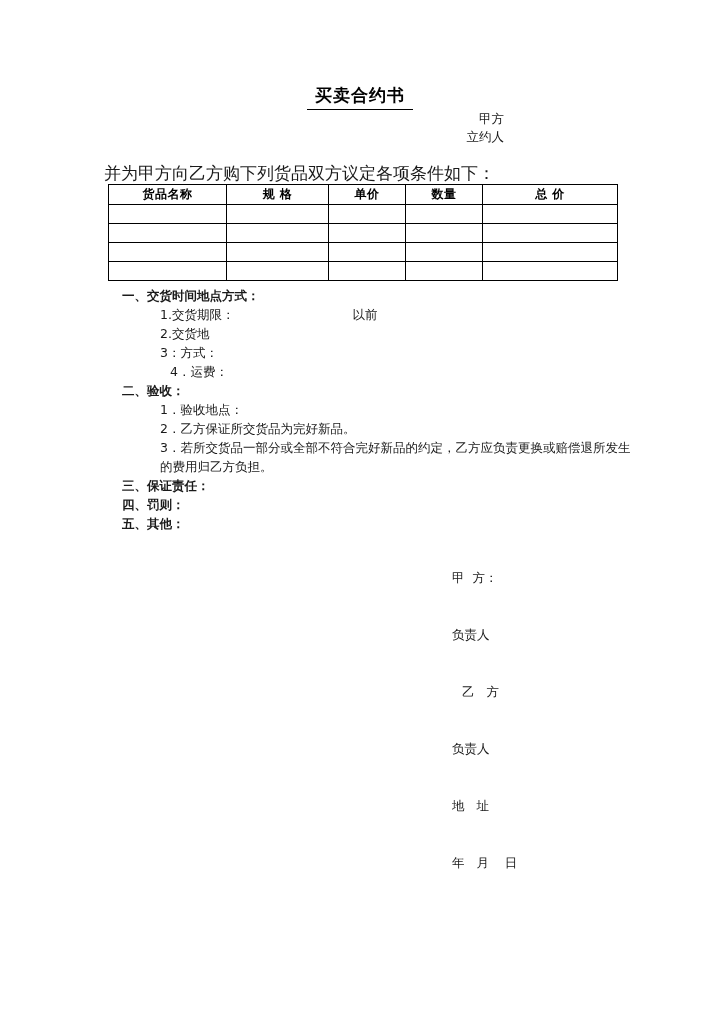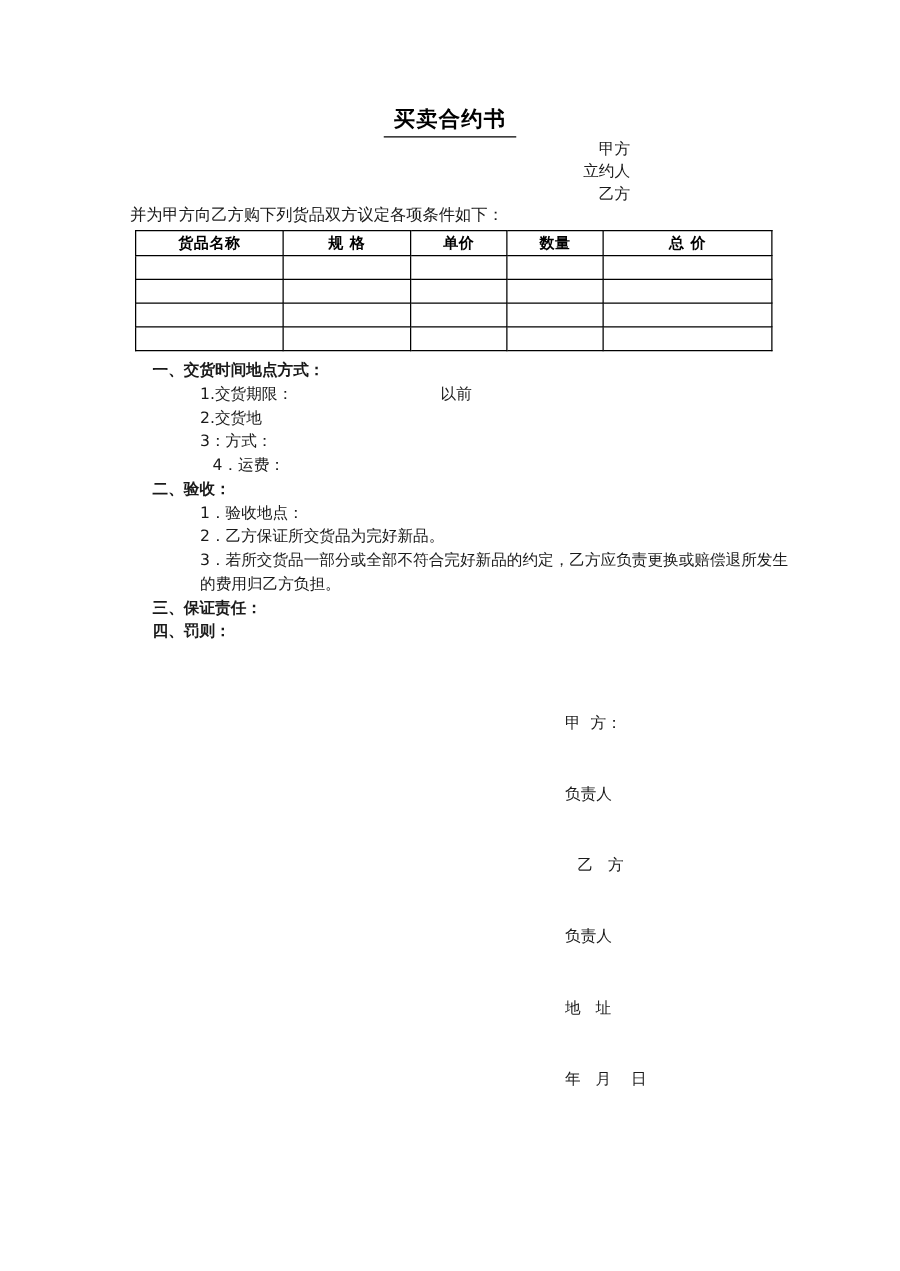--- a/index.html
+++ b/index.html
@@ -55,21 +55,21 @@
   }
   .party-line { white-space: pre; }
   .party-a  { padding-left: 56px; }
   .party-mid{ padding-left: 0px; }
   .party-b  { padding-left: 56px; }
 
   .intro-line {
     position: absolute;
     left: 104px;
     top: 164px;
-    font-size: 13px;
+    font-size: 17px;
     line-height: 18px;
     white-space: pre;
   }
 
   
   .goods-table {
     position: absolute;
     left: 108px;
     top: 184px;
     width: 504px;
@@ -140,21 +140,20 @@
 
 <div class="page">
 
   <div class="doc-title">
     <span class="title-text">买卖合约书</span>
   </div>
 
   <div class="party-block">
     <div class="party-line party-a">甲方</div>
     <div class="party-line party-mid">立约人</div>
-    <div class="party-line party-b">乙方</div>
   </div>
 
   <div class="intro-line">并为甲方向乙方购下列货品双方议定各项条件如下：</div>
 
   <table class="goods-table">
     <thead>
       <tr>
         <th class="col-name">货品名称</th>
         <th class="col-spec">规  格</th>
         <th class="col-price">单价</th>
@@ -202,20 +201,21 @@
     <div class="clause-sub">3：方式：</div>
     <div class="clause-sub deep">4．运费：</div>
 
     <div class="clause-head">二、验收：</div>
     <div class="clause-sub">1．验收地点：</div>
     <div class="clause-sub">2．乙方保证所交货品为完好新品。</div>
     <div class="clause-sub wrapline">3．若所交货品一部分或全部不符合完好新品的约定，乙方应负责更换或赔偿退所发生的费用归乙方负担。</div>
 
     <div class="clause-head">三、保证责任：</div>
     <div class="clause-head">四、罚则：</div>
+    <div class="clause-head">五、其他：</div>
   </div>
 
   <div class="sign-block">
     <div class="sign-line">甲  方：</div>
     <div class="sign-line">负责人</div>
     <div class="sign-line indent">乙   方</div>
     <div class="sign-line">负责人</div>
     <div class="sign-line">地   址</div>
     <div class="sign-line">年   月    日</div>
   </div>

